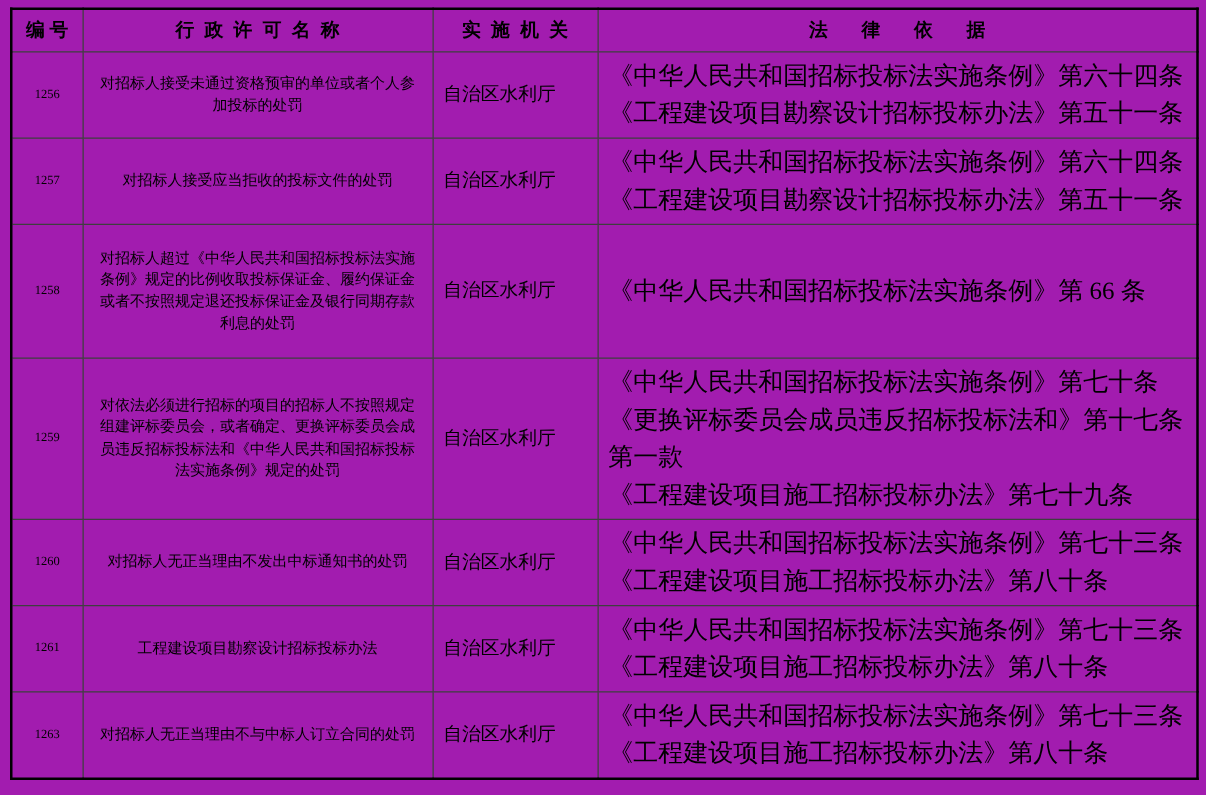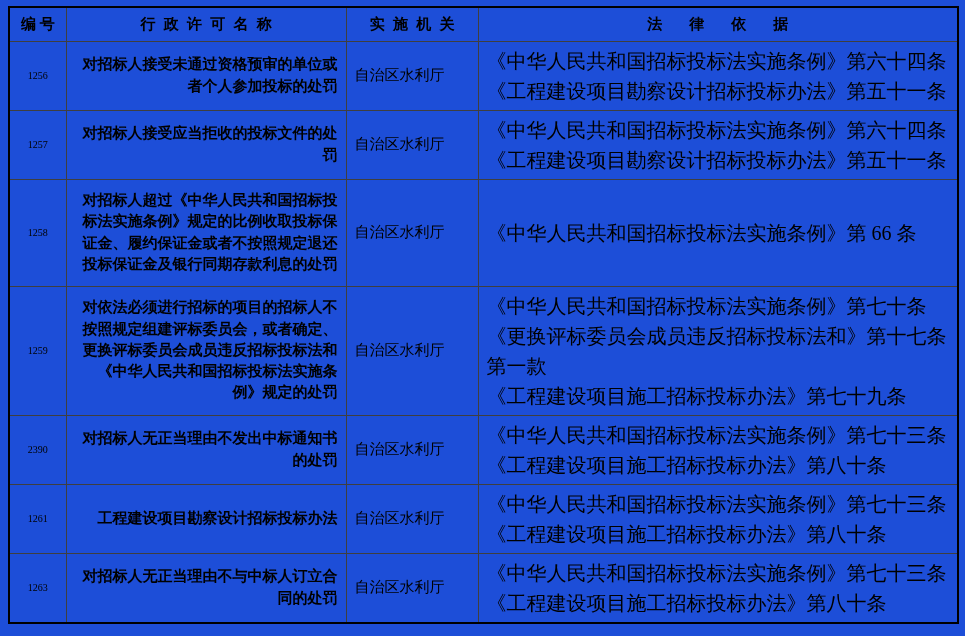--- a/index.html
+++ b/index.html
@@ -5,21 +5,21 @@
   html, body {
     margin: 0;
     padding: 0;
     background: #ffffff;
     font-family: "Liberation Serif", "DejaVu Serif", serif;
     color: #000;
   }
   .page {
     width: 965px;
     height: 636px;
-    background: #1d4ed8;
+    background: #a21caf;
     box-sizing: border-box;
     padding: 6px 8px;
   }
   table.permits {
     border-collapse: collapse;
     table-layout: fixed;
     width: 949px;
     border: 2px solid #000;
   }
   table.permits th, table.permits td {
@@ -45,24 +45,23 @@
   .ls-sm  { letter-spacing: 0.25em; margin-right: -0.25em; }
   .ls-md  { letter-spacing: 0.55em; margin-right: -0.55em; }
   .ls-lg  { letter-spacing: 1.8em;  margin-right: -1.8em; font-family: Liberation Serif, serif; }
 
   td.id-cell {
     text-align: center;
     font-size: 10px;
     font-family: "Liberation Serif", "DejaVu Serif", serif;
   }
   td.name-cell {
-    font-size: 15px;
+    font-size: 12px;
     line-height: 1.42;
-    text-align: right;
-    font-weight: bold;
+    text-align: center;
   }
   td.agency-cell {
     font-size: 15px;
     text-align: left;
     padding-left: 10px;
     white-space: nowrap;
   }
   td.legal-cell {
     font-size: 20px;
     line-height: 1.5;
@@ -121,21 +120,21 @@
       </tr>
       <tr class="r3">
         <td class="id-cell">1259</td>
         <td class="name-cell">对依法必须进行招标的项目的招标人不按照规定组建评标委员会，或者确定、更换评标委员会成员违反招标投标法和《中华人民共和国招标投标法实施条例》规定的处罚</td>
         <td class="agency-cell">自治区水利厅</td>
         <td class="legal-cell">《中华人民共和国招标投标法实施条例》第七十条
 《更换评标委员会成员违反招标投标法和》第十七条第一款
 《工程建设项目施工招标投标办法》第七十九条</td>
       </tr>
       <tr class="r4">
-        <td class="id-cell">2390</td>
+        <td class="id-cell">1260</td>
         <td class="name-cell">对招标人无正当理由不发出中标通知书的处罚</td>
         <td class="agency-cell">自治区水利厅</td>
         <td class="legal-cell">《中华人民共和国招标投标法实施条例》第七十三条
 《工程建设项目施工招标投标办法》第八十条</td>
       </tr>
       <tr class="r5">
         <td class="id-cell">1261</td>
         <td class="name-cell">工程建设项目勘察设计招标投标办法</td>
         <td class="agency-cell">自治区水利厅</td>
         <td class="legal-cell">《中华人民共和国招标投标法实施条例》第七十三条

